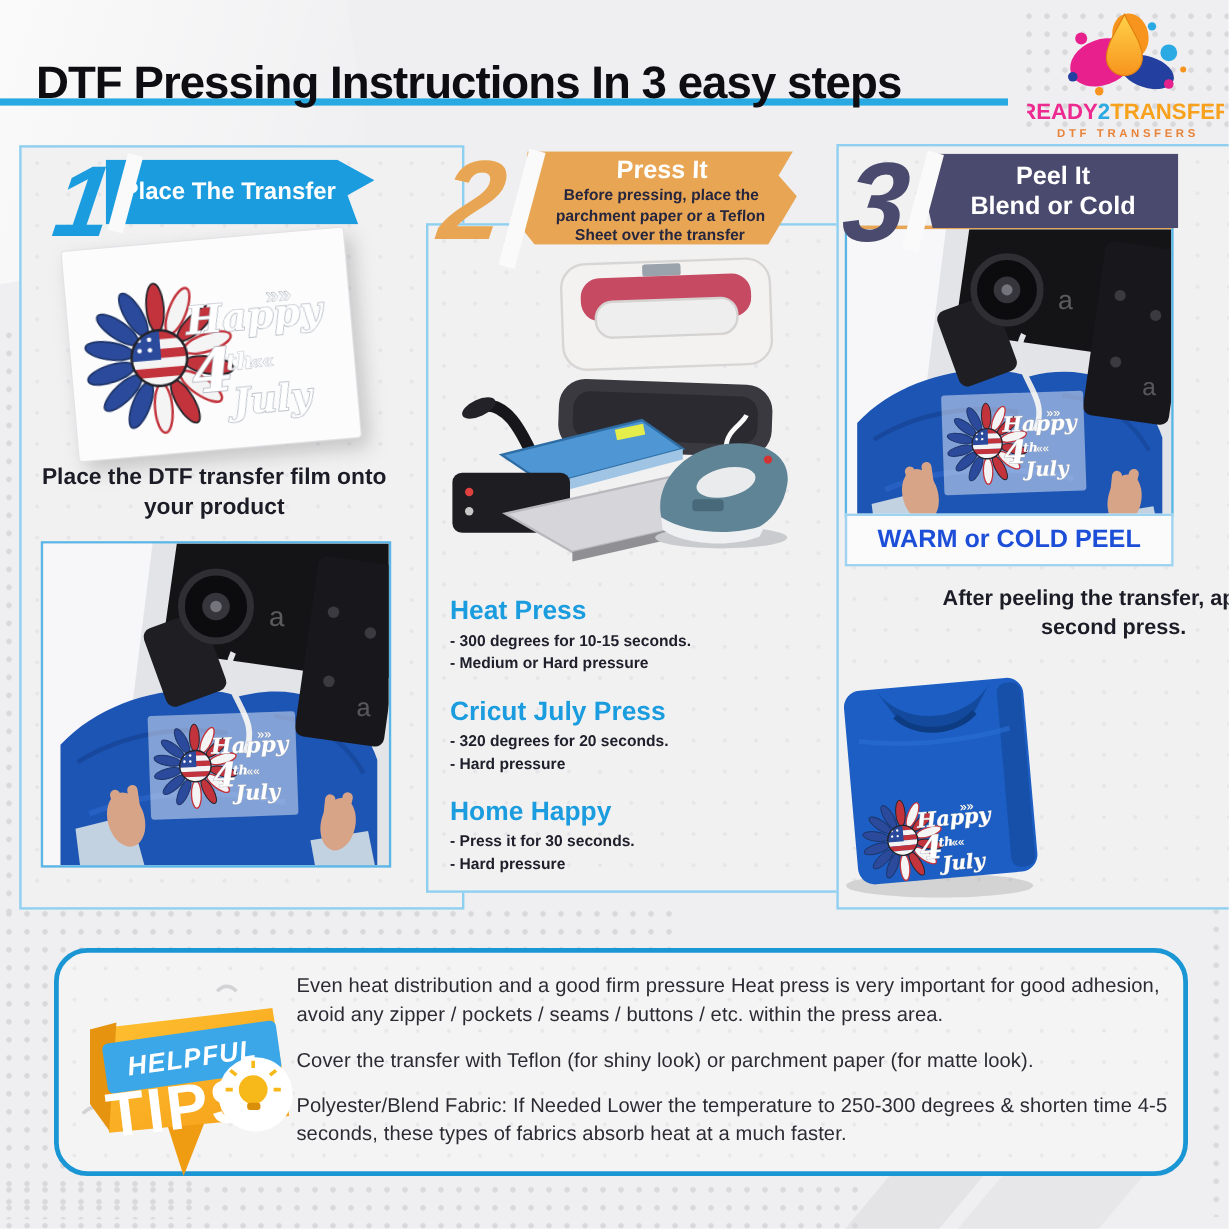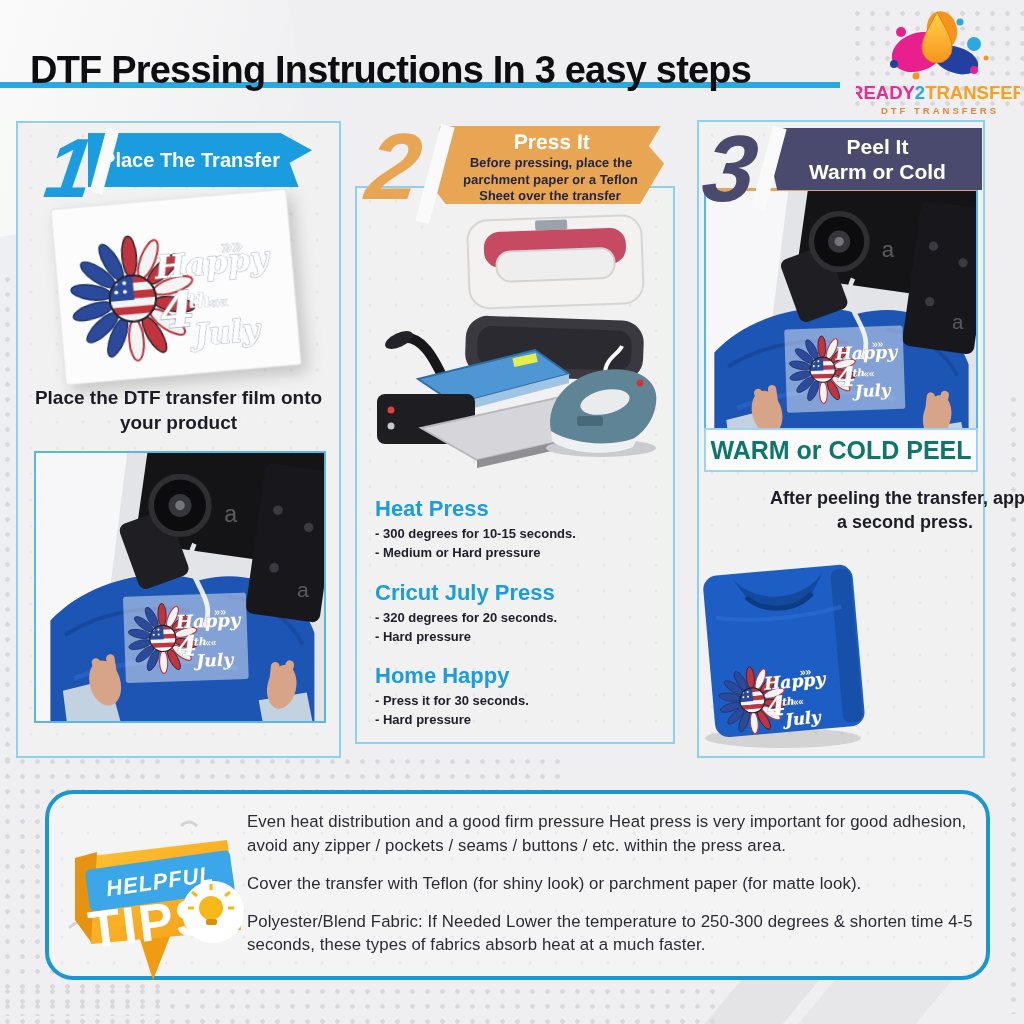--- a/index.html
+++ b/index.html
@@ -10,21 +10,21 @@
         background-image:radial-gradient(circle,#d9d9dc 2px,transparent 2.6px);
         background-size:15px 15px;}
   
   .title{position:absolute;left:30px;top:24px;z-index:3;font-size:38px;font-weight:900;
          letter-spacing:-0.8px;color:#0d0d12;}
   .underline{position:absolute;left:0;top:82px;width:840px;height:6px;background:#29a9e1;z-index:2;}
   .logo{position:absolute;left:856px;top:4px;width:164px;height:114px;z-index:3;}
   
   .card{position:absolute;z-index:2;background:#f1f1f2;border:2px solid #8fd0f0;
         background-image:radial-gradient(circle,#e6e6e9 1.3px,transparent 1.8px);
-        background-size:26px 26px;}
+        background-size:26px 26px;padding-left:46px;}
   #card1{left:16px;top:121px;width:321px;height:633px;}
   #card2{left:355px;top:186px;width:316px;height:554px;}
   #card3{left:697px;top:120px;width:284px;height:634px;}
   
   .num{position:absolute;z-index:5;font-weight:900;font-style:italic;line-height:1;
        transform:skewX(-8deg);}
   .slash{position:absolute;z-index:6;background:#fafafa;transform:rotate(15deg);}
   .ribbon{position:absolute;z-index:4;color:#fff;font-weight:800;text-align:center;}
   #num1{left:46px;top:126px;font-size:84px;color:#1a9cdf;}
   #slash1{left:98px;top:128px;width:13px;height:66px;}
@@ -52,21 +52,21 @@
   
   #machines{position:absolute;left:4px;top:26px;width:308px;height:268px;}
   .methods{position:absolute;left:18px;top:296px;width:288px;}
   .method{margin-bottom:17px;}
   .method h3{margin:12px 0 3px;font-size:22px;font-weight:800;color:#1a9cdf;}
   .method div{font-size:13px;font-weight:800;color:#20202c;line-height:1.45;}
   
   #photo3{left:5px;top:66px;width:270px;height:238px;border-top:3px solid #e8a654;}
   .peelbox{position:absolute;left:5px;top:306px;width:270px;height:40px;background:#fbfbfc;
            border:2px solid #9fd3ef;text-align:center;line-height:40px;
-           font-size:25px;font-weight:800;color:#0f766e;}
+           font-size:21px;font-weight:800;color:#1d4ed8;}
   #caption3{left:16px;top:364px;width:100%;font-size:18px;margin-left:48px;}
   #folded{position:absolute;left:-4px;top:420px;width:176px;height:212px;}
   .ready{position:absolute;left:158px;top:462px;width:126px;text-align:center;
          font-size:19px;font-weight:800;color:#23232e;line-height:1.55;}
   
   .tipsbox{position:absolute;left:45px;top:790px;width:937px;height:182px;z-index:2;
            background:#f4f4f5;border:4px solid #1b96d4;border-radius:28px;
            background-image:radial-gradient(circle,#e8e8eb 1.3px,transparent 1.8px);
            background-size:26px 26px;}
   #badge{position:absolute;left:12px;top:14px;width:190px;height:182px;}
@@ -345,21 +345,21 @@
         <path d="M56,52 A42,34 0 0 0 122,54" fill="none" stroke="#0e3c82" stroke-width="5"></path>
         <path d="M24,70 C60,78 110,78 150,70" stroke="#2a6ed4" stroke-width="4" fill="none" opacity="0.6"></path>
         <use href="#design" transform="translate(22,118) scale(0.78)"></use>
       </g>
     </svg>
   </div>
   <div class="num" id="num3">3</div>
   <div class="slash" id="slash3"></div>
   <div class="ribbon" id="ribbon3">
     <div>Peel It</div>
-    <div>Warm or Cold</div>
+    <div>Blend or Cold</div>
   </div>
 
   <div class="tipsbox">
     <svg id="badge" viewBox="0 0 190 182">
       <path d="M8,120 Q18,110 28,118" stroke="#d3d3d6" stroke-width="3" fill="none"></path>
       <path d="M150,128 Q160,120 170,128" stroke="#d3d3d6" stroke-width="3" fill="none"></path>
       <path d="M120,18 Q128,10 136,18" stroke="#d3d3d6" stroke-width="3" fill="none"></path>
       <polygon points="78,128 92,172 110,126" fill="#f09c12"></polygon>
       <polygon points="14,50 166,32 180,122 30,136" fill="url(#gradY)"></polygon>
       <polygon points="14,50 36,44 30,134 14,112" fill="#e6940f"></polygon>

